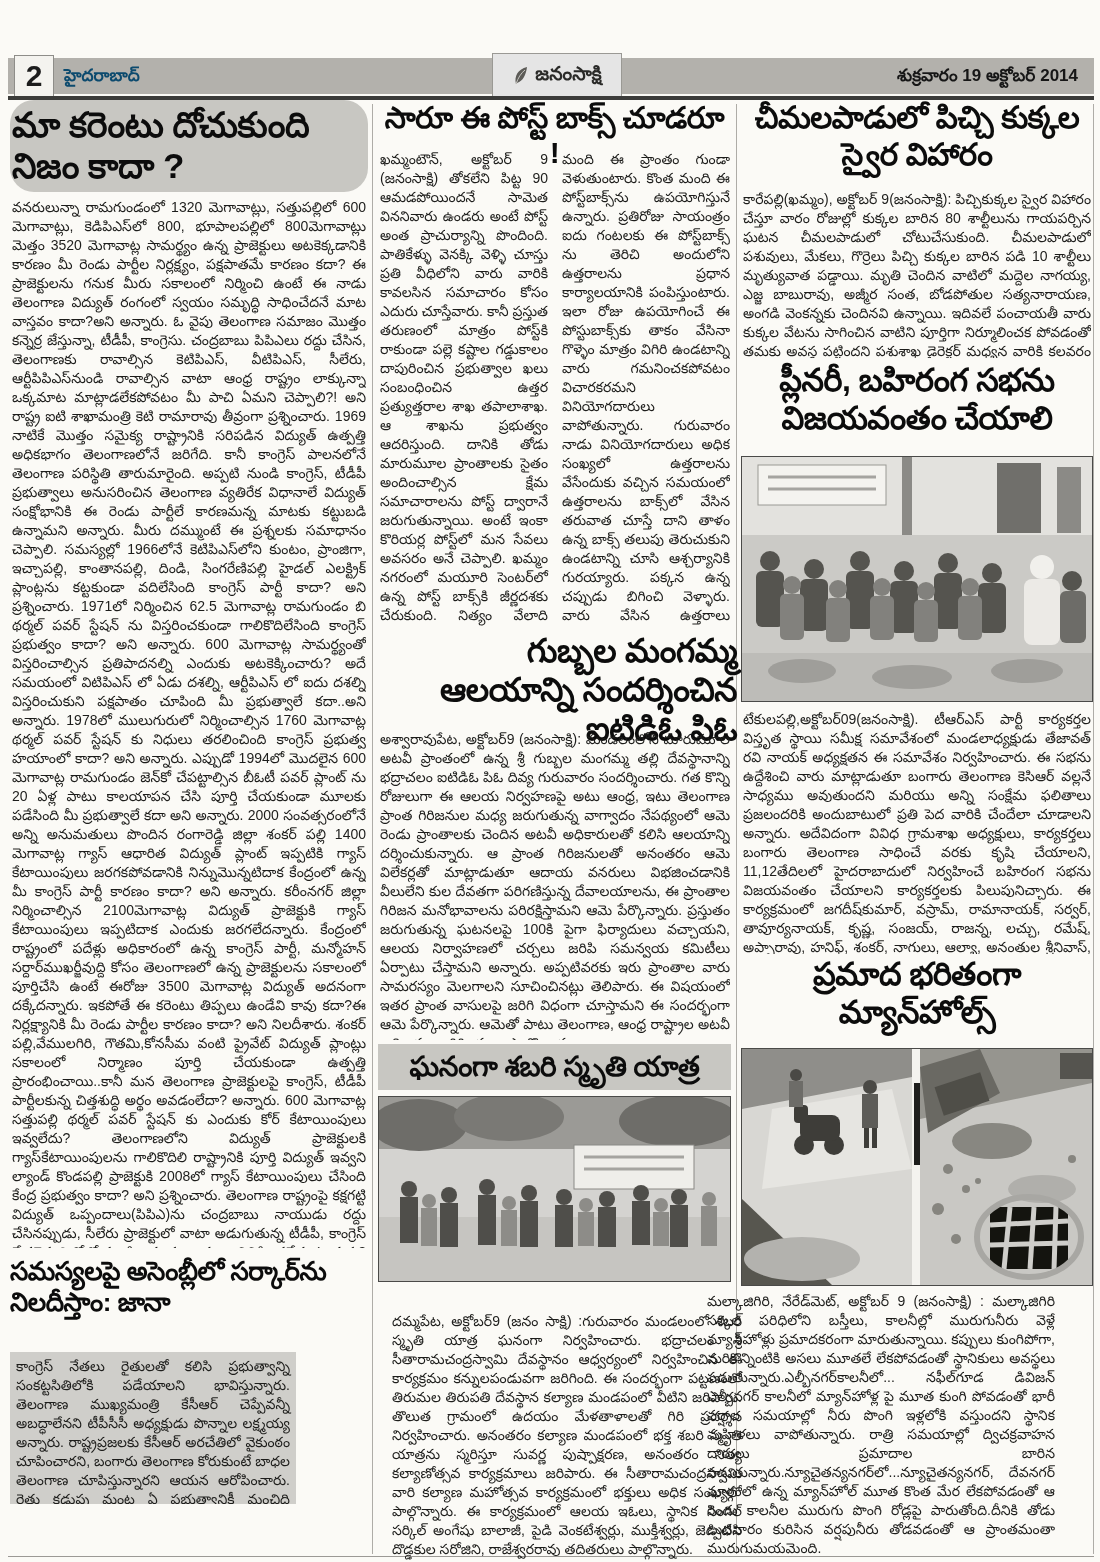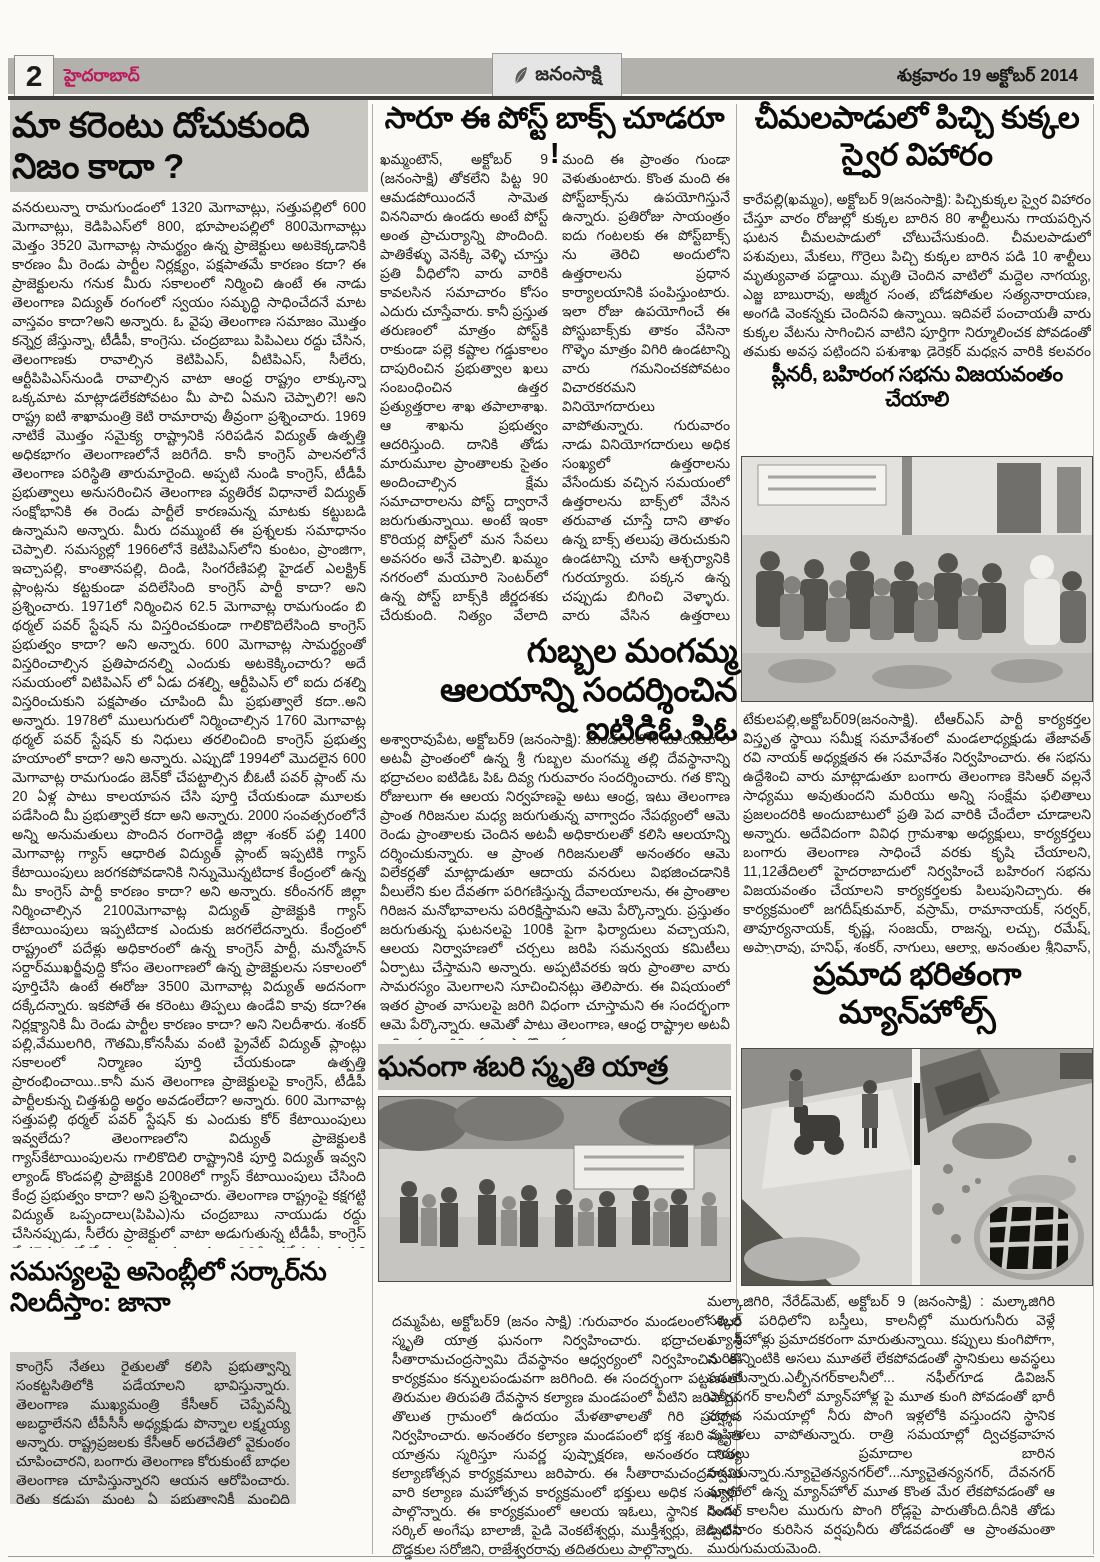--- a/index.html
+++ b/index.html
@@ -3,57 +3,57 @@
 <meta charset="utf-8">
 <style>
   html,body{margin:0;padding:0;}
   body{width:1100px;height:1562px;background:#fbfaf6;font-family:"Liberation Sans","DejaVu Sans",sans-serif;color:#171717;}
   .page{position:relative;width:1100px;height:1562px;overflow:hidden;background:#fbfaf6;}
 
   
   .header-bar{position:absolute;left:8px;top:58px;width:1086px;height:36px;background:#b3b1ac;}
   .page-num-box{position:absolute;left:14px;top:55px;width:38px;height:40px;background:#f4f3ef;border:1px solid #8e8d89;
     display:flex;align-items:center;justify-content:center;font-size:30px;font-weight:bold;color:#1c1c1c;}
-  .section-label{position:absolute;left:64px;top:66px;font-size:17px;font-weight:bold;color:#be185d;}
+  .section-label{position:absolute;left:64px;top:66px;font-size:17px;font-weight:bold;color:#0c4a6e;}
   .masthead-box{position:absolute;left:492px;top:53px;width:128px;height:44px;background:#e5e5e5;border:1px solid #9a9994;
     display:flex;align-items:center;justify-content:center;gap:5px;}
   .masthead-title{font-size:19px;font-weight:bold;color:#2a2a28;}
   .date-label{position:absolute;right:22px;top:66px;font-size:17px;font-weight:bold;color:#161616;}
   .dark-rule{position:absolute;left:8px;top:96px;width:1086px;height:4px;background:#3c3c3a;}
 
   
   .vrule{position:absolute;top:104px;width:1px;height:1450px;background:#aeaca7;}
   .vrule.v1{left:372px;} .vrule.v2{left:736px;} .vrule.v3{left:1093px;}
   .bottom-rule{position:absolute;left:8px;top:1556px;width:1086px;height:1px;background:#9b9995;}
 
   
   .headline{font-weight:bold;color:#0c0c0c;line-height:1.18;letter-spacing:-0.5px;}
   .body-text{font-size:14px;line-height:19px;text-align:justify;color:#1d1d1b;overflow:hidden;}
 
   
   .l-a1-head{position:absolute;left:10px;top:100px;width:358px;height:92px;background:#c8c7c2;
-    font-size:35px;text-align:left;padding-top:4px;box-sizing:border-box;padding-left:2px;}
+    font-size:35px;text-align:left;padding-top:4px;box-sizing:border-box;padding-left:2px;border-radius:24px;}
   .l-a1-body{position:absolute;left:12px;top:198px;width:354px;height:1050px;}
   .l-a2-head{position:absolute;left:10px;top:1256px;width:358px;height:92px;font-size:26px;}
   .l-a2-body{position:absolute;left:10px;top:1352px;width:286px;height:152px;background:#cfceca;padding:5px 6px;box-sizing:border-box;}
 
   
   .m-a1-head{position:absolute;left:378px;top:100px;width:353px;height:44px;font-size:30px;text-align:center;}
   .m-a1-body{position:absolute;left:380px;top:150px;width:350px;height:478px;column-count:2;column-gap:14px;}
   .m-a2-head{position:absolute;left:384px;top:632px;width:353px;height:92px;font-size:33px;text-align:right;}
   .m-a2-body{position:absolute;left:380px;top:730px;width:350px;height:310px;}
   .m-a3-head{position:absolute;left:378px;top:1044px;width:353px;height:46px;background:#c8c7c2;
-    font-size:28px;padding-top:6px;box-sizing:border-box;}
+    font-size:28px;text-align:center;padding-top:6px;box-sizing:border-box;}
   .m-a3-photo{position:absolute;left:378px;top:1096px;width:353px;height:186px;border:1px solid #4a4a48;box-sizing:border-box;}
   .m-a3-body{position:absolute;left:392px;top:1288px;width:350px;height:268px;margin-top:24px;}
 
   
   .r-a1-head{position:absolute;left:741px;top:100px;width:352px;height:84px;font-size:31px;text-align:center;}
   .r-a1-body{position:absolute;left:743px;top:190px;width:348px;height:168px;}
-  .r-a2-head{position:absolute;left:741px;top:362px;width:352px;height:90px;font-size:21px;text-align:center;}
+  .r-a2-head{position:absolute;left:741px;top:362px;width:352px;height:90px;font-size:32px;text-align:center;}
   .r-a2-photo{position:absolute;left:741px;top:456px;width:352px;height:246px;border:1px solid #4a4a48;box-sizing:border-box;}
   .r-a2-body{position:absolute;left:743px;top:710px;width:348px;height:244px;}
   .r-a3-head{position:absolute;left:741px;top:956px;width:352px;height:86px;font-size:32px;text-align:center;}
   .r-a3-photo{position:absolute;left:741px;top:1048px;width:352px;height:238px;border:1px solid #4a4a48;box-sizing:border-box;}
   .r-a3-body{position:absolute;left:707px;top:1292px;width:348px;height:262px;}
 
   svg{display:block;}
 </style>
 </head>
 <body>

